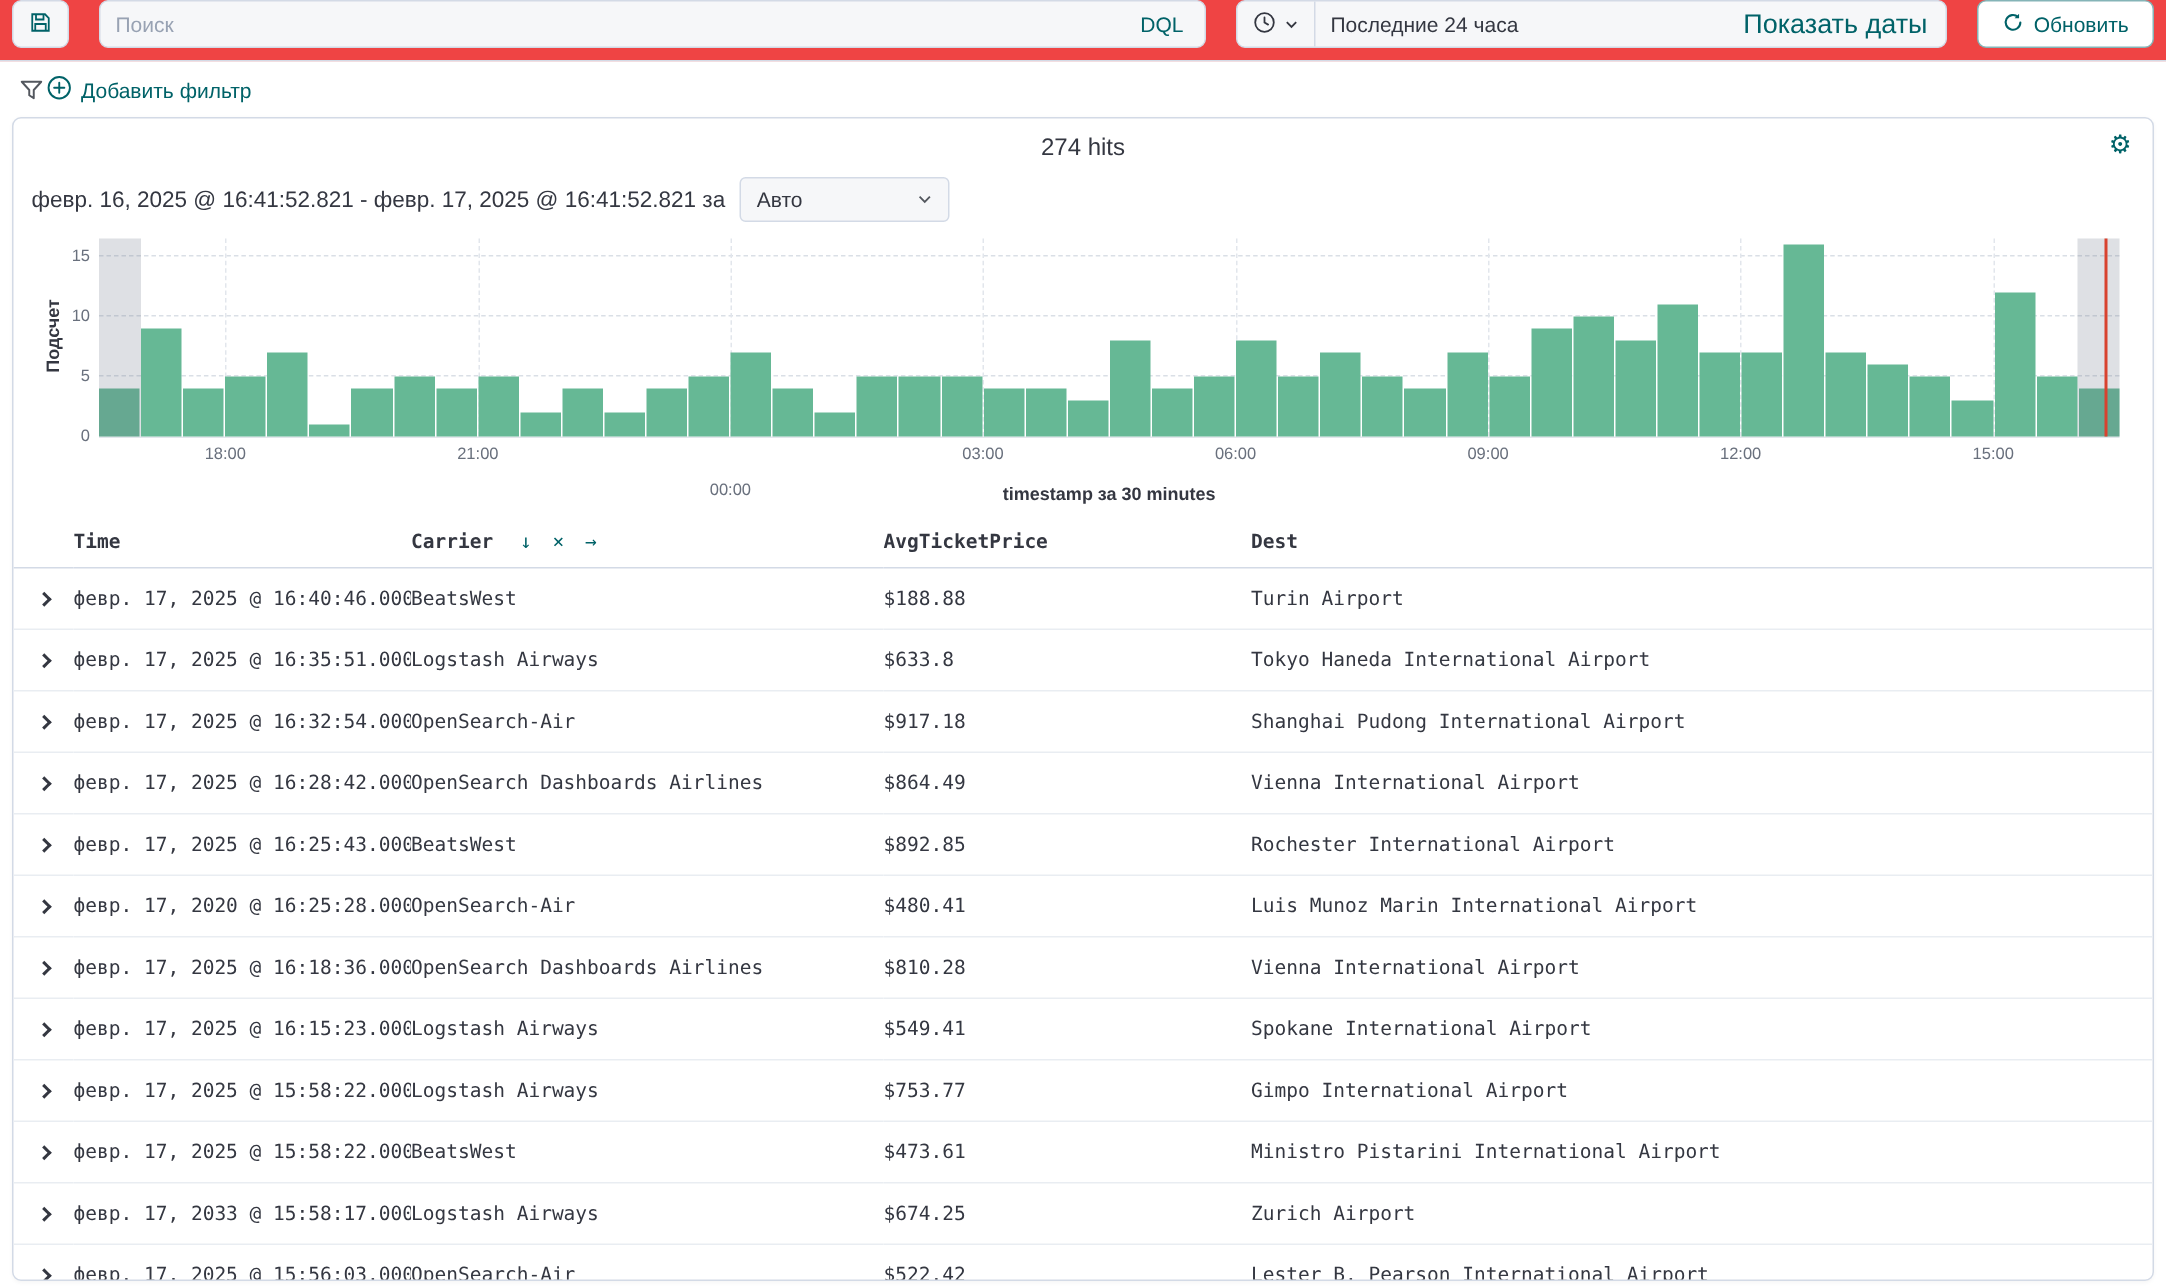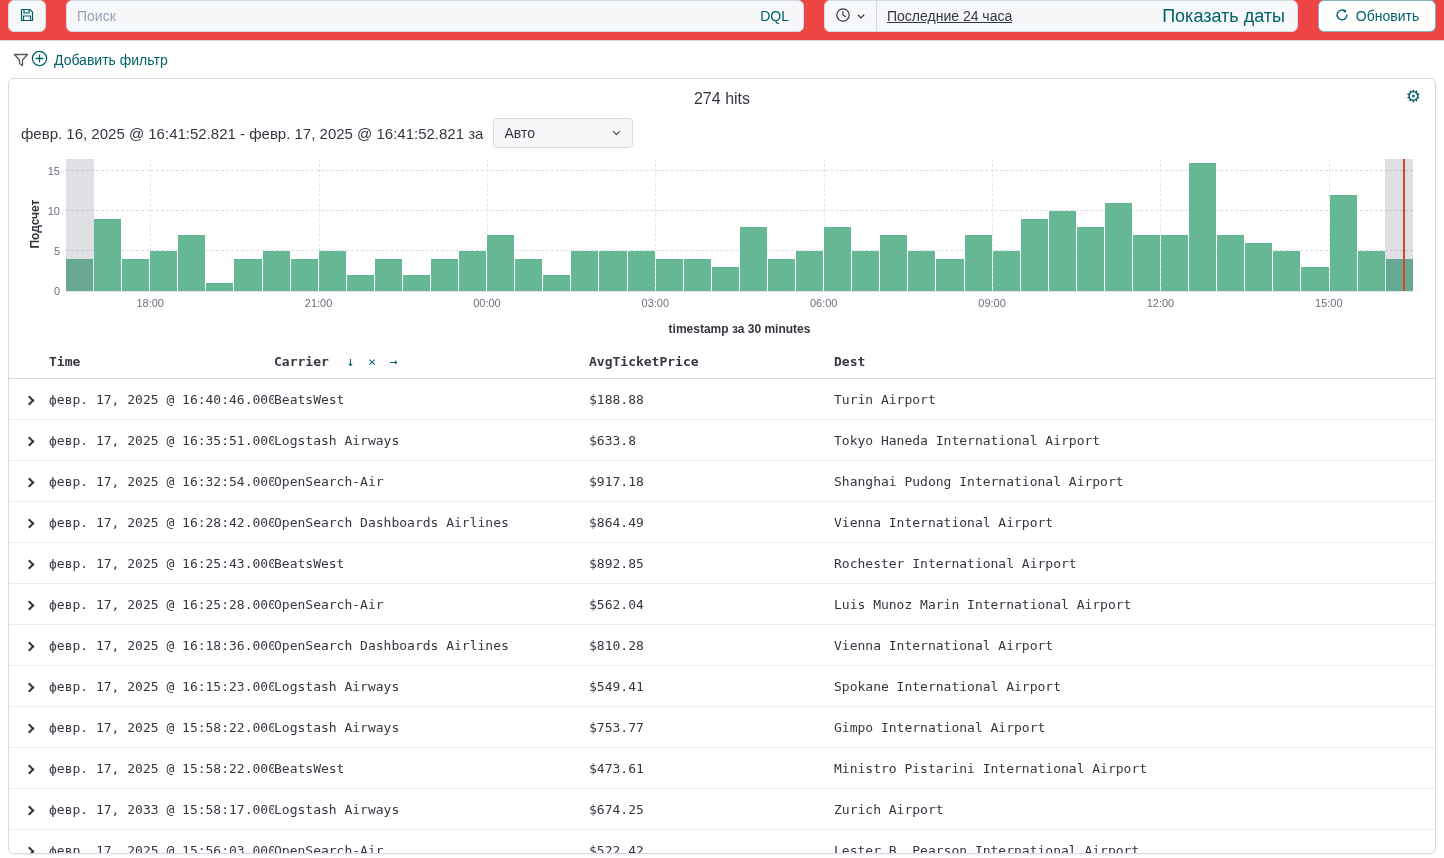--- a/index.html
+++ b/index.html
@@ -16,21 +16,21 @@
   
   .topbar{display:flex;align-items:flex-start;gap:20px;height:41px;padding:0 8px;border-bottom:1px solid var(--border);background:#ef4444;}
   .field{background:var(--field-bg);border:1px solid var(--border);border-radius:6px;height:32px;}
   .save-btn{width:38px;display:flex;align-items:center;justify-content:center;cursor:pointer;color:var(--accent);}
   .search{flex:1;display:flex;align-items:center;padding:0 10px;}
   .search input{flex:1;border:none;background:transparent;outline:none;font-size:14px;font-family:inherit;color:var(--text);}
   .search input::placeholder{color:#98a2b3;}
   .dql-btn{color:var(--accent);font-size:14px;cursor:pointer;padding:0 4px 0 10px;background:none;border:none;font-family:inherit;}
   .timepicker{width:474px;display:flex;align-items:center;}
   .quick-select{display:flex;align-items:center;gap:5px;padding:0 10px;height:100%;border-right:1px solid var(--border);cursor:pointer;}
-  .time-value{flex:1;padding:0 10px;white-space:nowrap;text-decoration:underline;}
+  .time-value{flex:1;padding:0 10px;white-space:nowrap;}
   .show-dates{color:var(--accent);padding:0 12px;cursor:pointer;white-space:nowrap;background:none;border:none;font-size:18px;font-family:inherit;}
   .refresh-btn{display:flex;align-items:center;justify-content:center;gap:7px;height:32px;min-width:118px;border:1px solid rgba(0,98,104,.48);border-radius:6px;background:#fff;color:var(--accent);font-weight:500;font-size:14px;font-family:inherit;cursor:pointer;}
 
   
   .filterbar{display:flex;align-items:center;gap:2px;height:37px;padding:0 13px;background:#fff;}
   .funnel{display:flex;align-items:center;cursor:pointer;}
   .add-filter{display:flex;align-items:center;gap:6px;color:var(--accent);cursor:pointer;background:none;border:none;font-size:14px;font-family:inherit;}
 
   
   .panel{position:relative;margin:0 8px;height:776px;border:1px solid var(--border);border-radius:6px;background:#fff;overflow:hidden;box-shadow:0 1px 3px rgba(0,0,0,.04);}
@@ -224,21 +224,21 @@
           <div class="bar" style="height: 30.303%; background: rgb(102, 184, 149);"></div>
           <div class="bar" style="height: 24.2424%; background: rgb(102, 184, 149);"></div>
         </div>
       <div class="band band-left"></div>
       <div class="band band-right"></div>
       <div class="time-marker" id="time-marker" style="background: rgb(216, 66, 47);"></div>
     </div>
     <div class="xticks" id="xticks">
         <div class="xtick" style="left: 6.25%;">18:00</div>
         <div class="xtick" style="left: 18.75%;">21:00</div>
-        <div class="xtick" style="left: 31.25%;">00:00</div>
+        <div class="xtick" style="left: 31.25%; margin-top: 24px;">00:00</div>
         <div class="xtick" style="left: 43.75%;">03:00</div>
         <div class="xtick" style="left: 56.25%;">06:00</div>
         <div class="xtick" style="left: 68.75%;">09:00</div>
         <div class="xtick" style="left: 81.25%;">12:00</div>
         <div class="xtick" style="left: 93.75%;">15:00</div>
       </div>
     <div class="xlabel">timestamp за 30 minutes</div>
   </div>
 
   <div class="table-wrap">
@@ -297,23 +297,23 @@
           </tr>
           <tr>
             <td class="expander"><span class="chev"></span></td>
             <td>февр. 17, 2025 @ 16:25:43.000</td>
             <td>BeatsWest</td>
             <td>$892.85</td>
             <td>Rochester International Airport</td>
           </tr>
           <tr>
             <td class="expander"><span class="chev"></span></td>
-            <td>февр. 17, 2025 @ 16:25:28.000</td>
+            <td>февр. 17, 2020 @ 16:25:28.000</td>
             <td>OpenSearch-Air</td>
-            <td>$562.04</td>
+            <td>$480.41</td>
             <td>Luis Munoz Marin International Airport</td>
           </tr>
           <tr>
             <td class="expander"><span class="chev"></span></td>
             <td>февр. 17, 2025 @ 16:18:36.000</td>
             <td>OpenSearch Dashboards Airlines</td>
             <td>$810.28</td>
             <td>Vienna International Airport</td>
           </tr>
           <tr>

